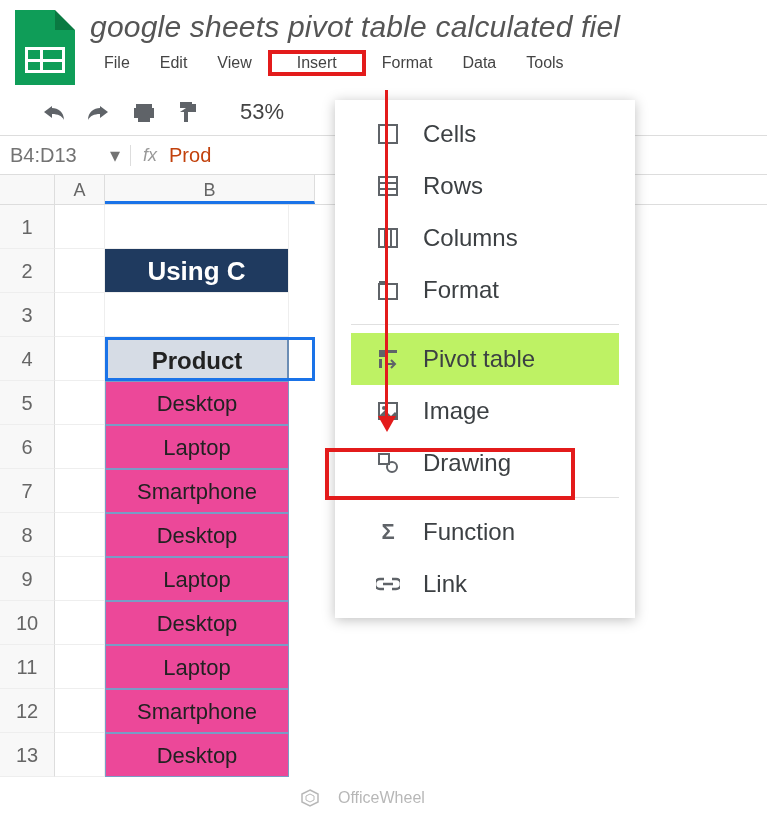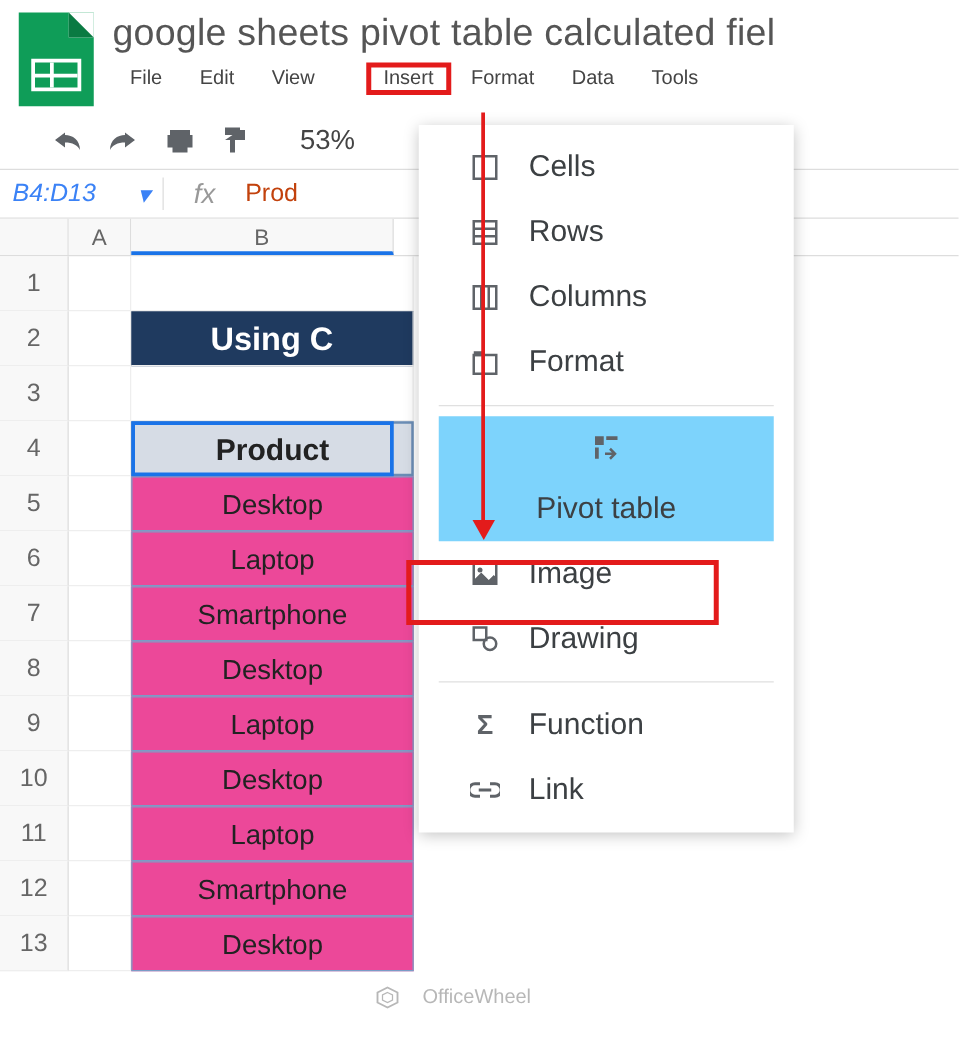--- a/index.html
+++ b/index.html
@@ -48,36 +48,36 @@
     .sheets-logo .grid::after { left: 35%; top: 0; bottom: 0; width: 3px; }
     .title-area { flex: 1; overflow: hidden; }
     .doc-title {
       font-size: 30px;
       color: #555;
       font-weight: 400;
       white-space: nowrap;
       overflow: hidden;
       margin-bottom: 6px;
       letter-spacing: 0.2px;
+      font-style: italic;
     }
     .menubar {
       display: flex;
       gap: 2px;
       font-size: 16px;
       color: #444;
     }
     .menu-item {
       padding: 4px 14px;
       cursor: pointer;
       position: relative;
     }
     .menu-item.highlight {
       border: 4px solid #e31b1b;
-      padding: 0 10px;
-      margin-left: 25px;
+      padding: 0 25px;
     }
     .toolbar {
       display: flex;
       align-items: center;
       padding: 14px 20px 10px 40px;
       gap: 20px;
     }
     .tb-icon {
       color: #555;
       font-size: 24px;
@@ -91,34 +91,33 @@
     .namebox-row {
       display: flex;
       align-items: center;
       border-top: 1px solid #ddd;
       border-bottom: 1px solid #ddd;
       height: 40px;
       padding-left: 10px;
     }
     .namebox {
       font-size: 20px;
-      color: #3b82f6;
+      color: #737373;
       width: 120px;
       display: flex;
       align-items: center;
       justify-content: space-between;
       padding-right: 10px;
-      font-style: italic;
     }
     .fx-label {
       font-style: italic;
       color: #999;
-      font-size: 22px;
+      font-size: 18px;
       border-left: 1px solid #ddd;
-      padding: 0 24px;
+      padding: 0 12px;
     }
     .formula-content {
       font-size: 20px;
       color: #c2410c;
     }
     .grid-area {
       position: relative;
     }
     .col-headers {
       display: flex;
@@ -148,21 +147,21 @@
       line-height: 44px;
       border-right: 1px solid #ddd;
       border-bottom: 1px solid #eee;
       background: #f8f8f8;
     }
     .cell {
       border-right: 1px solid #eee;
       border-bottom: 1px solid #eee;
     }
     .cell-A { width: 50px; }
-    .cell-B { width: 226px; text-align: center; font-size: 22px; line-height: 44px; color: #222; }
+    .cell-B { width: 184px; text-align: center; font-size: 22px; line-height: 44px; color: #222; }
     .banner {
       background: #1f3a5f;
       color: #fff;
       font-weight: bold;
       font-size: 26px;
       text-align: center;
       line-height: 44px;
     }
     .table-header {
       background: #d6dce5;
@@ -192,21 +191,21 @@
     .menu-row {
       display: flex;
       align-items: center;
       padding: 12px 24px;
       font-size: 24px;
       color: #3c4043;
       cursor: pointer;
       gap: 22px;
       position: relative;
     }
-    .menu-row.hl { background: #7dd3fc; flex-direction: column; }
+    .menu-row.hl { background: #bef264; }
     .menu-row .micon {
       width: 26px; height: 26px;
       color: #5f6368;
       display: flex; align-items: center; justify-content: center;
     }
     .menu-divider {
       height: 1px;
       background: #e0e0e0;
       margin: 8px 0;
     }

